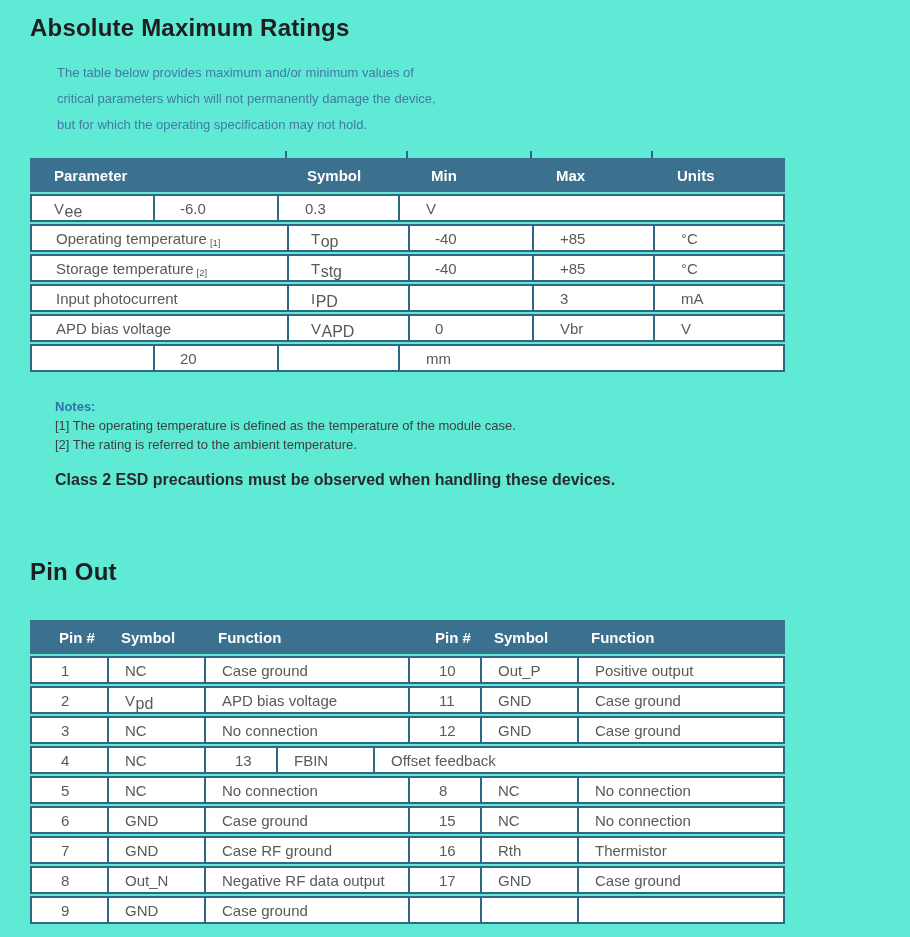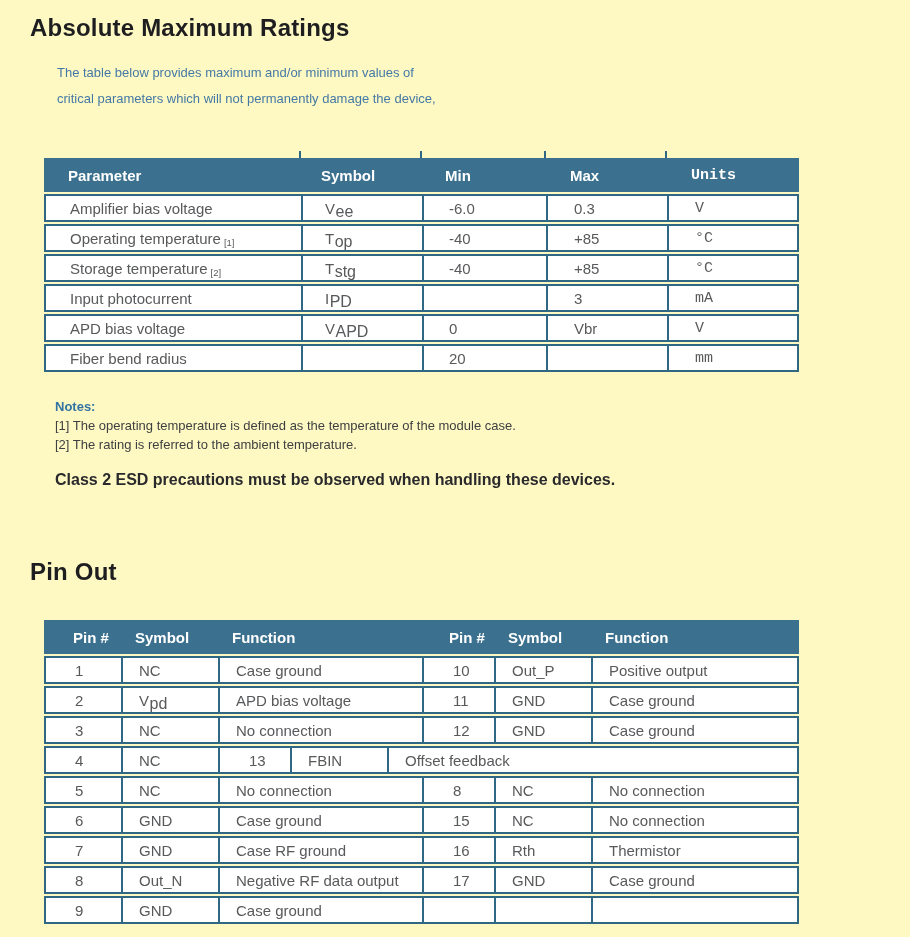--- a/index.html
+++ b/index.html
@@ -1,33 +1,33 @@
 <!DOCTYPE html>
 <html><head>
 <meta charset="utf-8">
 <style>
   html,body{margin:0;padding:0;background:#ffffff;}
   .page{
-    position:relative;width:910px;height:937px;background:#fef9c3;overflow:hidden;
+    position:relative;width:910px;height:937px;background:#5eead4;overflow:hidden;
     font-family:"Liberation Sans", sans-serif;
   }
   
   .h1{
     position:absolute;left:30px;font-size:24px;font-weight:bold;color:#1e1e20;
     letter-spacing:0.2px;margin:0;
   }
   .h1.amr-title{top:14px;}
   .h1.pinout-title{top:558px;}
   
   .intro{
     position:absolute;left:57px;top:60px;font-size:13px;line-height:26px;
     color:#4579a5;
   }
   
-  .tbl{position:absolute;left:44px;width:755px;}
+  .tbl{position:absolute;left:30px;width:755px;}
   .tbl-amr{top:158px;}
   .tbl-pin{top:620px;}
   .thead{
     display:flex;height:34px;background:#3b708e;color:#ffffff;font-weight:bold;
     font-size:15px;align-items:center;box-sizing:border-box;
   }
   .thead .c{color:#ffffff;border-left:none !important;}
   .trow{
     display:flex;height:28px;margin-top:2px;border:2px solid #2f6784;
     box-sizing:border-box;background:#ffffff;
@@ -35,21 +35,21 @@
   .c{
     box-sizing:border-box;display:flex;align-items:center;font-size:15px;
     color:#58595b;overflow:hidden;white-space:nowrap;
   }
   .trow .c + .c{border-left:2px solid #2f6784;}
   
   .w-param{width:255px;padding-left:24px;}
   .w-sym{width:121px;padding-left:22px;}
   .w-min{width:124px;padding-left:25px;}
   .w-max{width:121px;padding-left:26px;}
-  .w-units{flex:1;padding-left:26px;font-family:Liberation Mono, monospace;}
+  .w-units{flex:1;padding-left:26px;}
   
   .p-pin{width:75px;padding-left:29px;}
   .p-sym{width:97px;padding-left:16px;}
   .p-func{width:204px;padding-left:16px;}
   .p-pin2{width:72px;padding-left:29px;}
   .p-sym2{width:97px;padding-left:16px;}
   .p-func2{flex:1;padding-left:16px;}
   
   .sub{font-size:16px;position:relative;top:4px;margin-left:0.5px;}
   .noteref{font-size:9.5px;position:relative;top:4px;margin-left:3px;}
@@ -65,41 +65,38 @@
 </head>
 <body>
 
 <div class="page">
 
   <h1 class="h1 amr-title">Absolute Maximum Ratings</h1>
 
   <div class="intro">
     <div>The table below provides maximum and/or minimum values of</div>
     <div>critical parameters which will not permanently damage the device,</div>
+    <div>but for which the operating specification may not hold.</div>
   </div>
 
   <div class="tbl tbl-amr">
     <div class="stub s1"></div>
     <div class="stub s2"></div>
     <div class="stub s3"></div>
     <div class="stub s4"></div>
 
     <div class="thead">
       <div class="c w-param">Parameter</div>
       <div class="c w-sym">Symbol</div>
       <div class="c w-min">Min</div>
       <div class="c w-max">Max</div>
       <div class="c w-units">Units</div>
     </div>
 
     <div class="trow">
-      <div class="c w-param">
-          <span>Amplifier bias voltage</span>
-          <span class="noteref"></span>
-        </div>
       <div class="c w-sym">
           <span>V</span>
           <span class="sub">ee</span>
         </div>
       <div class="c w-min">-6.0</div>
       <div class="c w-max">0.3</div>
       <div class="c w-units">V</div>
     </div>
 
     <div class="trow">
@@ -152,24 +149,20 @@
       <div class="c w-sym">
           <span>V</span>
           <span class="sub">APD</span>
         </div>
       <div class="c w-min">0</div>
       <div class="c w-max">Vbr</div>
       <div class="c w-units">V</div>
     </div>
 
     <div class="trow">
-      <div class="c w-param">
-          <span>Fiber bend radius</span>
-          <span class="noteref"></span>
-        </div>
       <div class="c w-sym">
           <span></span>
           <span class="sub"></span>
         </div>
       <div class="c w-min">20</div>
       <div class="c w-max"></div>
       <div class="c w-units">mm</div>
     </div>
   </div>
 

